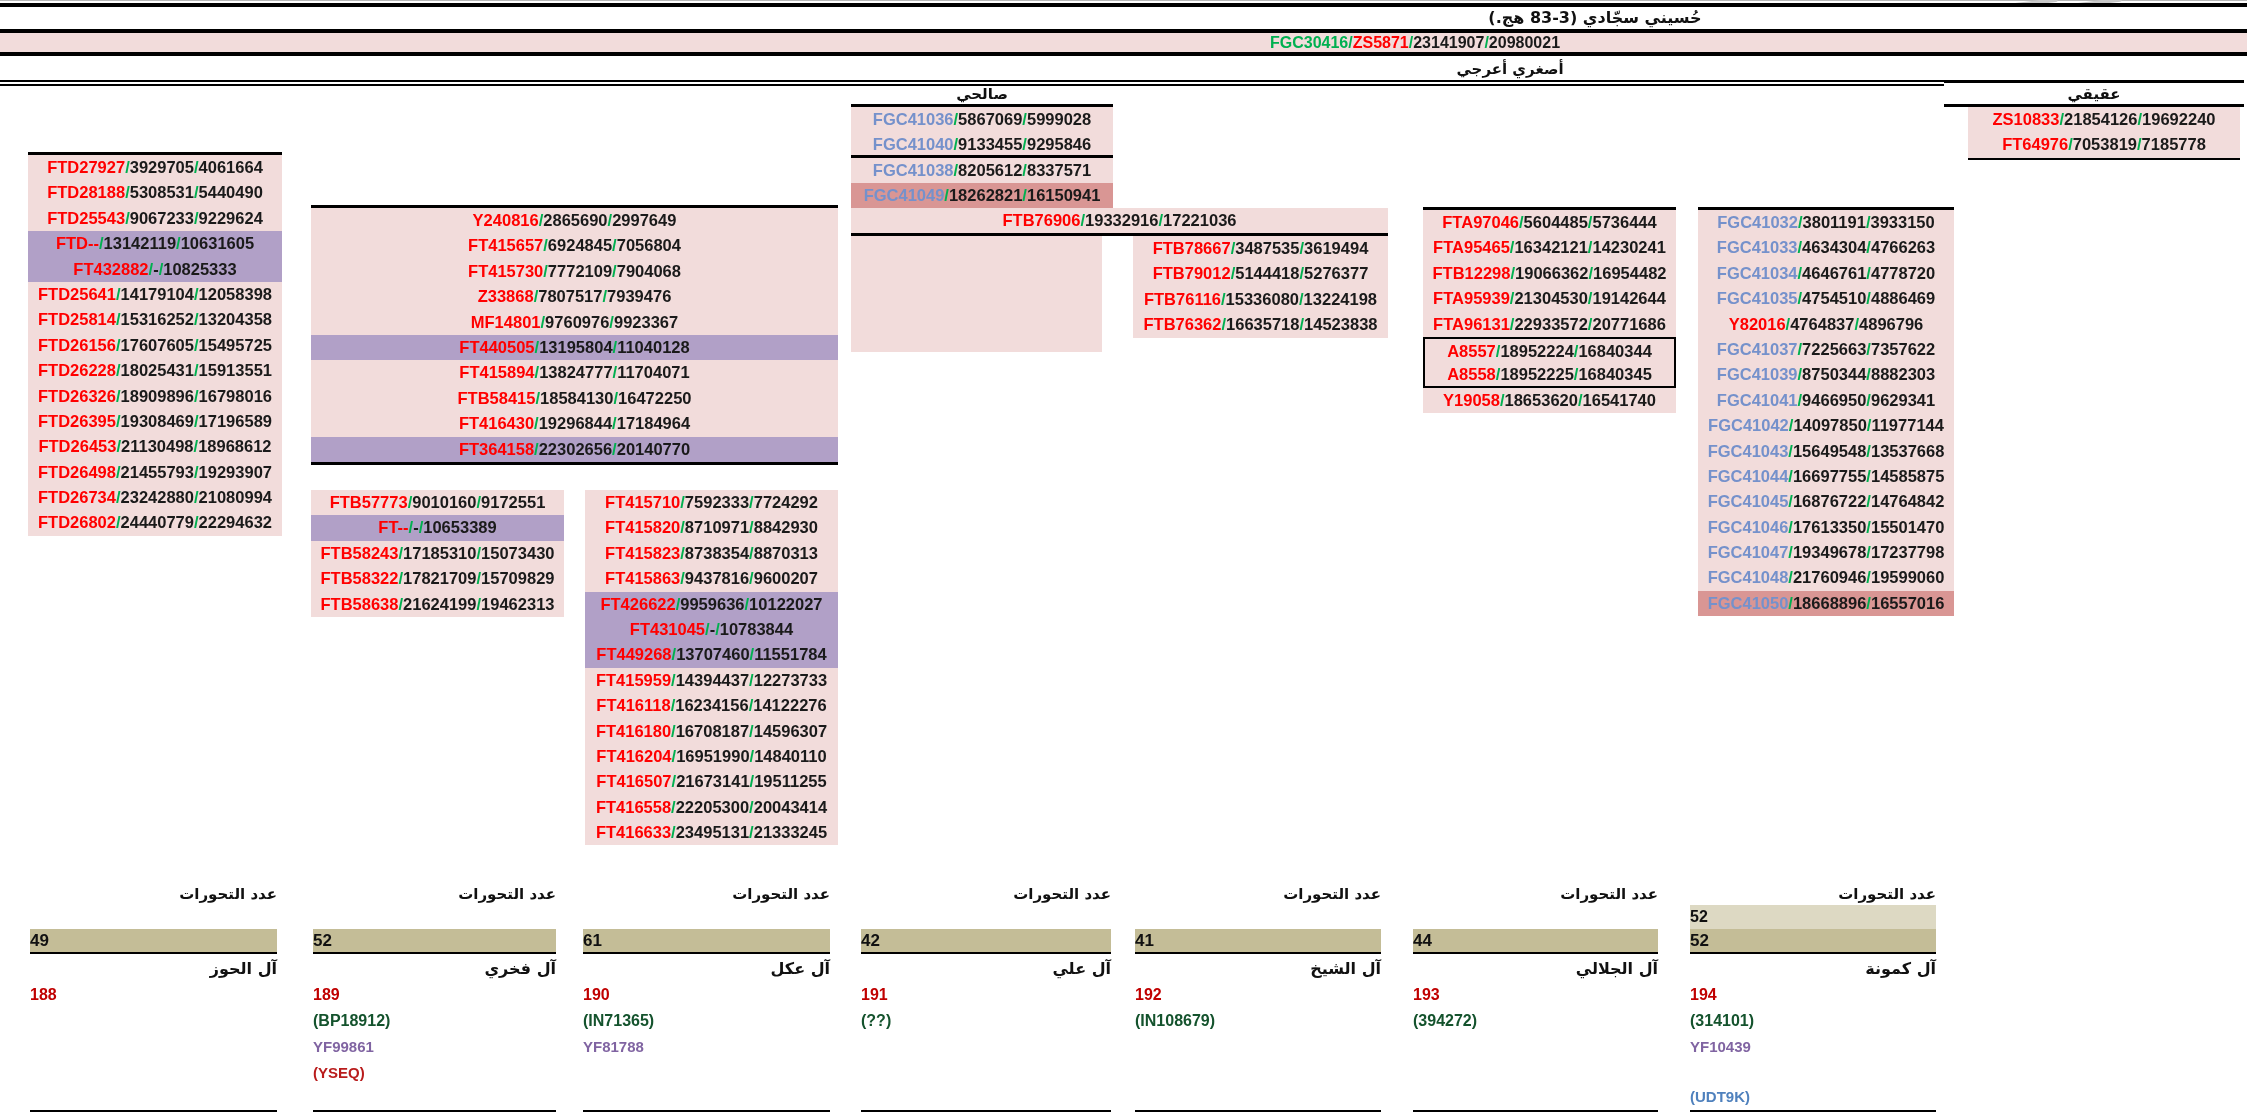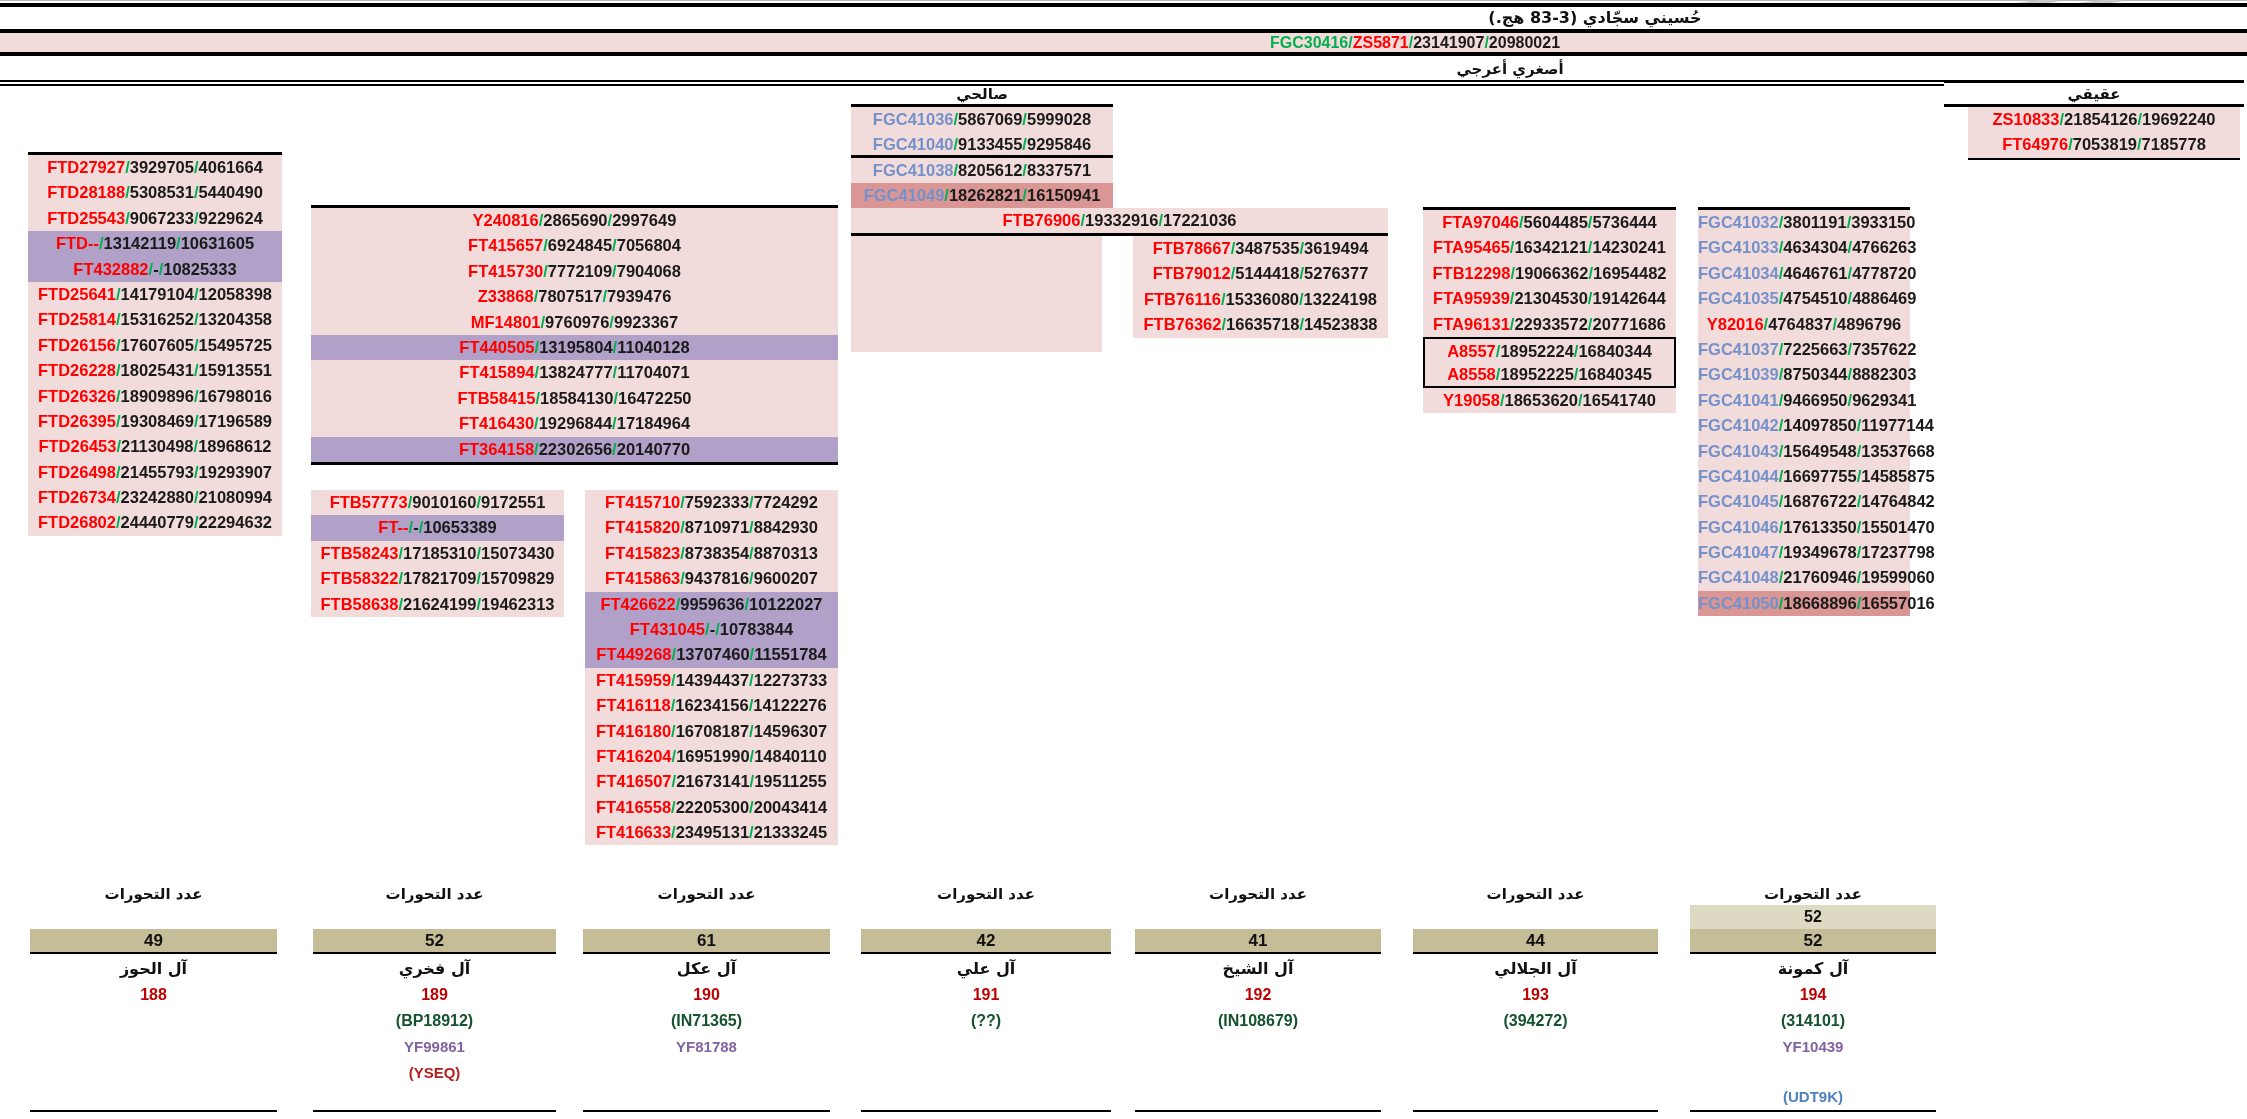--- a/index.html
+++ b/index.html
@@ -50,27 +50,27 @@
   .b2b{left:311px;top:490px;width:253px}
   .b3{left:585px;top:490px;width:253px}
   .b4{left:851px;top:104px;width:262px;border-top:3px solid #000}
   .b4 div:nth-of-type(2){border-bottom:3px solid #000}
   .ftb-row{position:absolute;left:851px;top:208px;width:537px;height:28px;box-sizing:border-box;
         line-height:25px;font-size:16.5px;text-align:center;background:#F2DCDB;
         border-bottom:3px solid #000;white-space:nowrap}
   .b4empty{position:absolute;left:851px;top:236px;width:251px;height:116px;background:#F2DCDB}
   .b5{left:1133px;top:236px;width:255px}
   .b6{left:1423px;top:207px;width:253px;border-top:3px solid #000}
-  .b7{left:1698px;top:207px;width:212px;border-top:3px solid #000}
+  .b7{left:1698px;top:207px;width:256px;border-top:3px solid #000}
   .baq{left:1968px;top:107px;width:272px;border-bottom:2px solid #000}
 
   
   .clans{position:absolute;left:0;top:0;width:2247px;height:1119px;pointer-events:none}
   .clan{position:absolute;top:884px;height:230px;pointer-events:auto}
-  .clan>div{position:absolute;left:0;right:0;text-align:center;white-space:nowrap}
+  .clan>div{position:absolute;left:0;right:0;white-space:nowrap}
   .clan:nth-of-type(1){left:30px;width:247px}
   .clan:nth-of-type(2){left:313px;width:243px}
   .clan:nth-of-type(3){left:583px;width:247px}
   .clan:nth-of-type(4){left:861px;width:250px}
   .clan:nth-of-type(5){left:1135px;width:246px}
   .clan:nth-of-type(6){left:1413px;width:245px}
   .clan:nth-of-type(7){left:1690px;width:246px}
   .clan-label{top:0;height:20px;line-height:20px;font-size:15px}
   .count-top{top:21px;height:24px;line-height:24px;background:#DDD9C3;font-size:16px}
   .count{top:45px;height:25px;line-height:23px;background:#C4BD97;

